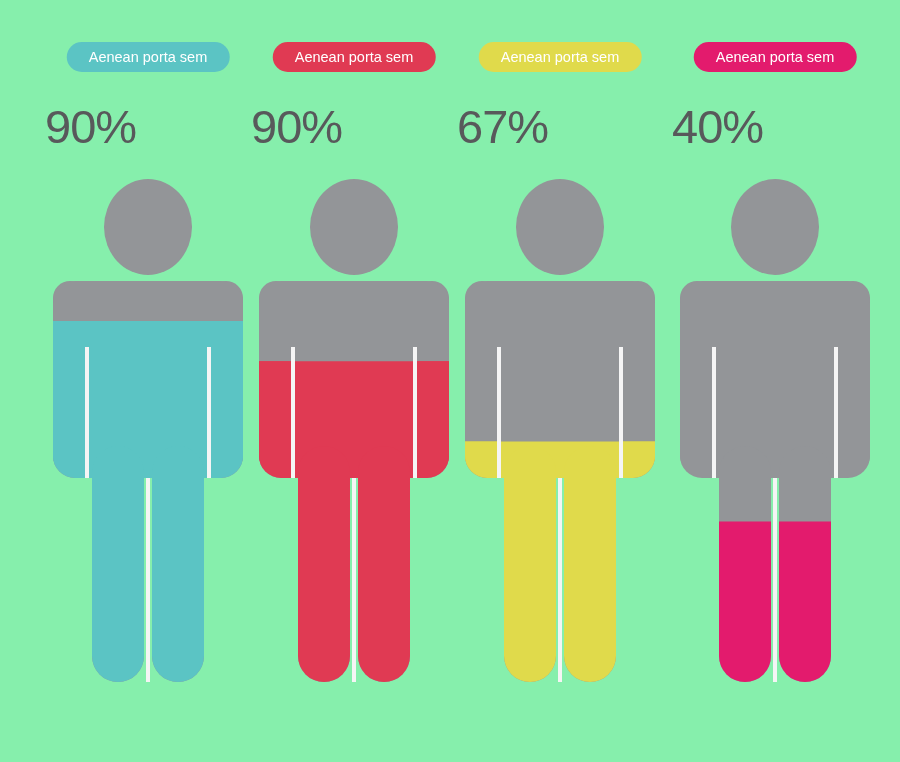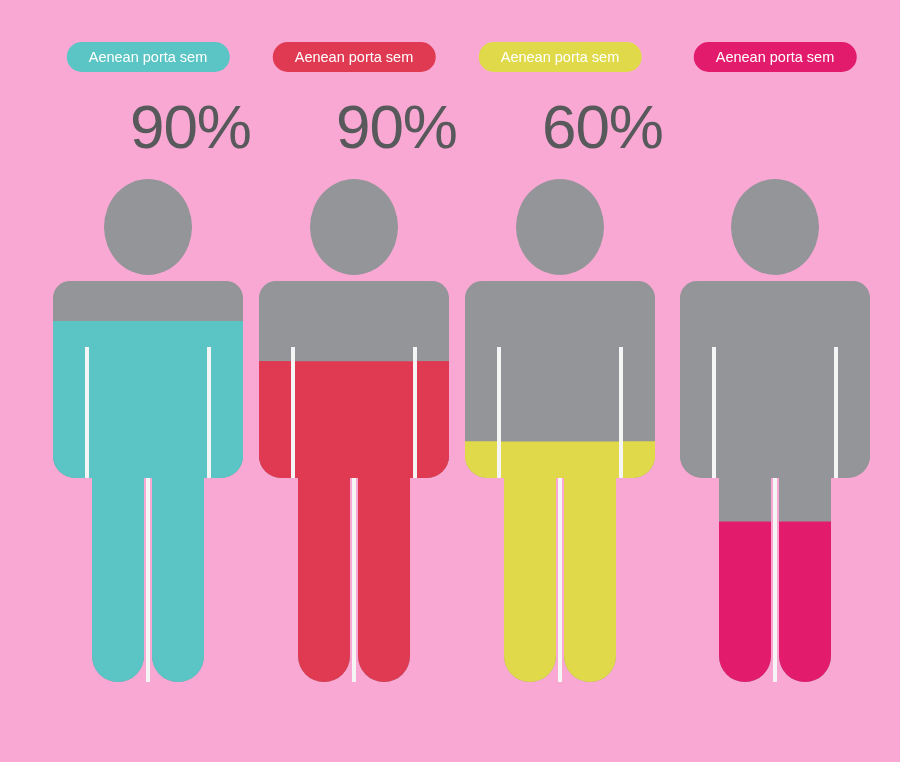--- a/index.html
+++ b/index.html
@@ -39,22 +39,22 @@
     font-size: 14.5px;
     white-space: nowrap;
     text-align: center;
     font-family: "Liberation Sans", sans-serif;
   }
   .pct-value {
     position: absolute;
     top: 96px;
     left: 0;
     width: 100%;
-    text-align: right;
-    font-size: 62px;
+    text-align: left;
+    font-size: 47px;
     line-height: 62px;
     color: #58595b;
     font-family: "Liberation Sans", sans-serif;
     font-weight: 400;
     letter-spacing: -1px;
   }
   .person-wrap {
     position: absolute;
     top: 176px;
     left: 0;
@@ -63,21 +63,21 @@
   }
   .person-svg {
     display: block;
     width: 206px;
     height: 520px;
   }
 </style>
 </head>
 <body style="background: rgb(245, 245, 245);">
 
-<div id="infographic" style="background: #f9a8d4;">
+<div id="infographic" style="background: #86efac;">
 
   <div class="figure-col" style="left:45px;">
     <div class="label-pill" style="background: rgb(91, 196, 196);">Aenean porta sem</div>
     <div class="pct-value">90%</div>
     <div class="person-wrap">
       <svg class="person-svg" viewBox="0 0 206 520">
         <defs>
           <clipPath id="clip-body-1">
             <path d="M8,105 h150 a22,22 0 0 1 22,22 v158 a22,22 0 0 1 -22,22 h-150 a22,22 0 0 1 -22,-22 v-158 a22,22 0 0 1 22,-22 z"></path>
           </clipPath>
@@ -149,21 +149,21 @@
         </g>
         <rect x="40" y="171" width="4" height="131" fill="#f5f5f5"></rect>
         <rect x="162" y="171" width="4" height="131" fill="#f5f5f5"></rect>
         <rect x="101" y="302" width="4" height="204" fill="#f5f5f5"></rect>
       </svg>
     </div>
   </div>
 
   <div class="figure-col" style="left:457px;">
     <div class="label-pill" style="background: rgb(224, 218, 75);">Aenean porta sem</div>
-    <div class="pct-value">60%</div>
+    <div class="pct-value">67%</div>
     <div class="person-wrap">
       <svg class="person-svg" viewBox="0 0 206 520">
         <ellipse cx="103" cy="51" rx="44" ry="48" fill="#939598"></ellipse>
         <g>
           <rect x="8" y="105" width="34" height="192" rx="17" fill="#939598"></rect>
           <rect x="164" y="105" width="34" height="192" rx="17" fill="#939598"></rect>
           <rect x="8" y="105" width="190" height="197" rx="22" fill="#939598"></rect>
           <rect x="47" y="270" width="52" height="236" rx="26" fill="#939598"></rect>
           <rect x="107" y="270" width="52" height="236" rx="26" fill="#939598"></rect>
         </g>
@@ -181,20 +181,21 @@
         </g>
         <rect x="40" y="171" width="4" height="131" fill="#f5f5f5"></rect>
         <rect x="162" y="171" width="4" height="131" fill="#f5f5f5"></rect>
         <rect x="101" y="302" width="4" height="204" fill="#f5f5f5"></rect>
       </svg>
     </div>
   </div>
 
   <div class="figure-col" style="left:672px;">
     <div class="label-pill" style="background: rgb(227, 27, 109);">Aenean porta sem</div>
+    <div class="pct-value">40%</div>
     <div class="person-wrap">
       <svg class="person-svg" viewBox="0 0 206 520">
         <ellipse cx="103" cy="51" rx="44" ry="48" fill="#939598"></ellipse>
         <g>
           <rect x="8" y="105" width="34" height="192" rx="17" fill="#939598"></rect>
           <rect x="164" y="105" width="34" height="192" rx="17" fill="#939598"></rect>
           <rect x="8" y="105" width="190" height="197" rx="22" fill="#939598"></rect>
           <rect x="47" y="270" width="52" height="236" rx="26" fill="#939598"></rect>
           <rect x="107" y="270" width="52" height="236" rx="26" fill="#939598"></rect>
         </g>

